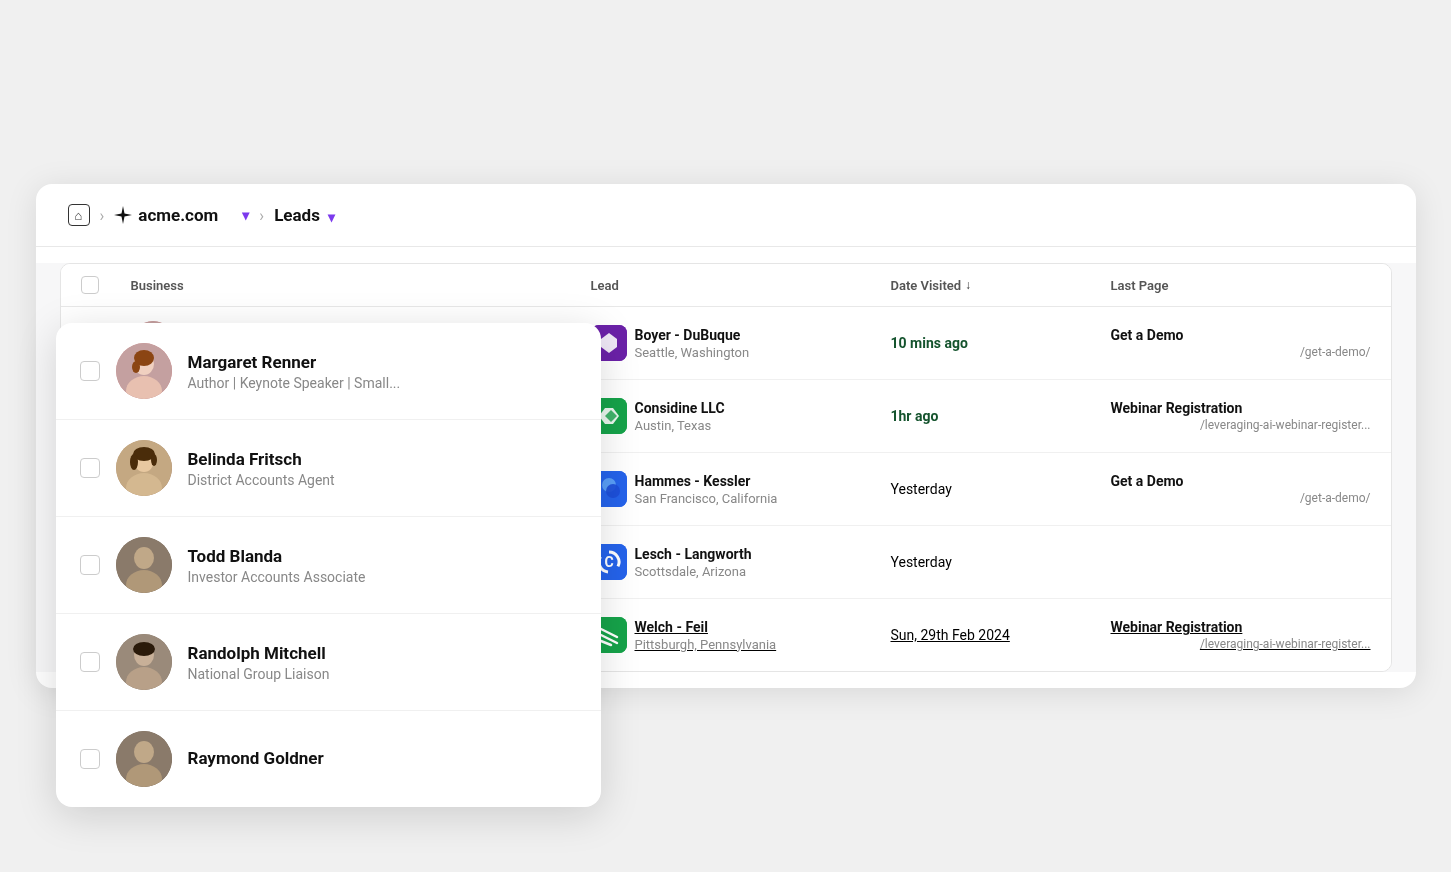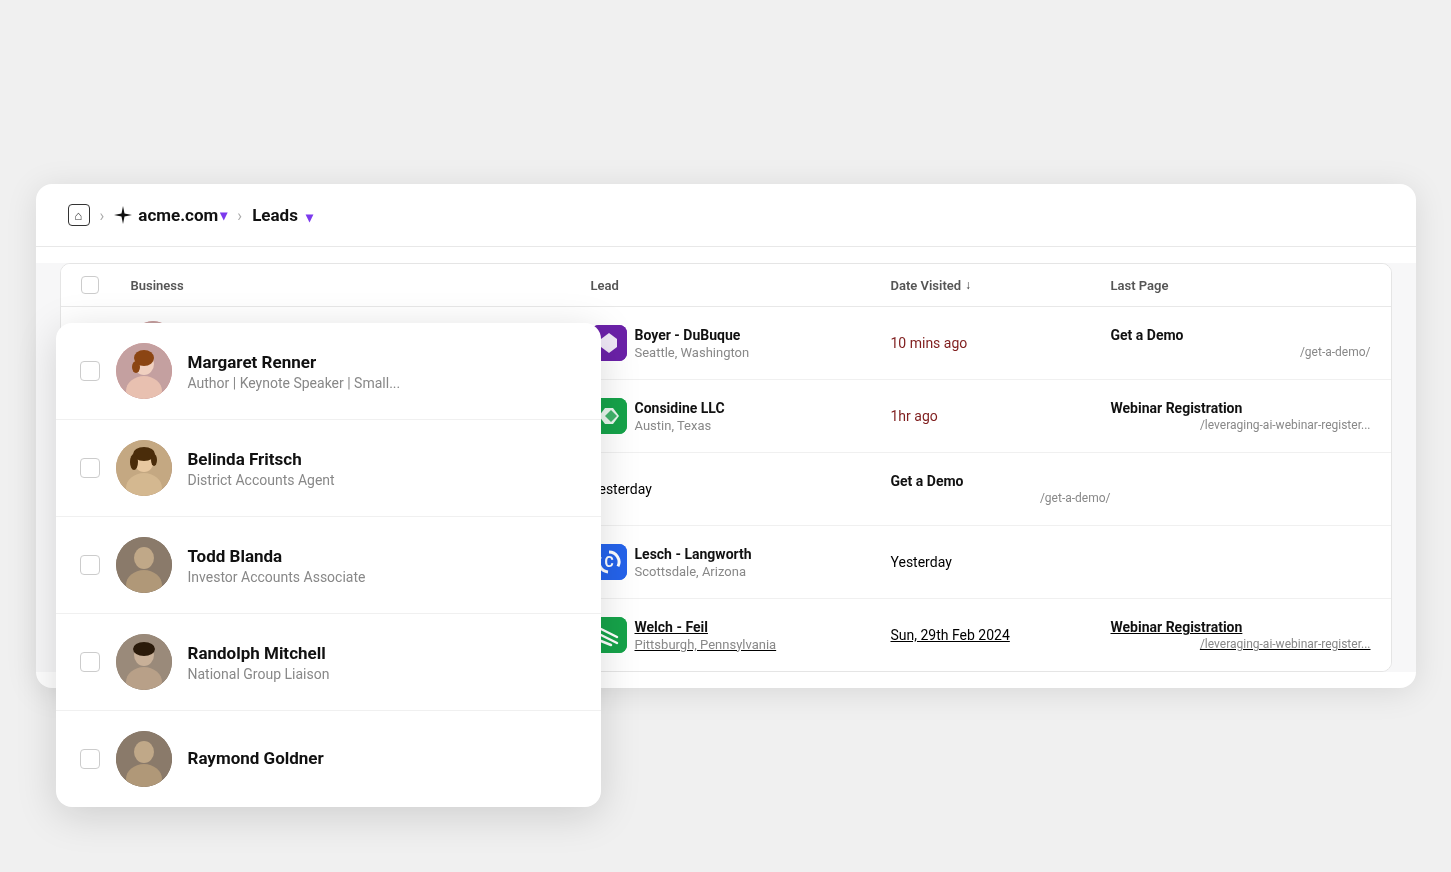--- a/index.html
+++ b/index.html
@@ -35,21 +35,21 @@
       border-radius: 4px;
       display: flex; align-items: center; justify-content: center;
       font-size: 13px;
       color: #333;
     }
     .breadcrumb-separator {
       color: #aaa;
       font-size: 16px;
     }
     .breadcrumb-brand {
-      display: flex; align-items: center; gap: 0;
+      display: flex; align-items: center; gap: 22px;
       font-weight: 700; font-size: 17px; color: #111;
       cursor: pointer;
     }
     .breadcrumb-chevron {
       color: #7c3aed; font-size: 14px; margin-left: 2px;
     }
     .breadcrumb-leads {
       font-weight: 700; font-size: 17px; color: #111;
       display: flex; align-items: flex-end; gap: 6px;
     }
@@ -112,21 +112,21 @@
     .lead-name { font-weight: 700; font-size: 15px; color: #111; }
     .lead-title { font-size: 13px; color: #888; margin-top: 2px; }
 
     .business-cell {
       display: flex; align-items: center; gap: 8px;
     }
     .business-name { font-weight: 700; font-size: 14px; color: #111; }
     .business-location { font-size: 13px; color: #888; margin-top: 2px; }
 
     .date-cell { font-size: 14px; color: #000000; }
-    .date-cell.highlight { color: #7f1d1d; font-weight: 400; }
+    .date-cell.highlight { color: #14532d; font-weight: 700; }
 
     .page-cell {}
     .page-title { font-weight: 700; font-size: 14px; color: #111; }
     .page-url { font-size: 12px; color: #888; margin-top: 2px; text-align: right; }
 
     
     .checkbox {
       width: 18px; height: 18px;
       border: 1.8px solid #ccc;
       border-radius: 4px;
@@ -338,20 +338,33 @@
           <div class="lead-avatar avatar-todd">
             <svg width="44" height="44" viewBox="0 0 44 44">
               <rect width="44" height="44" rx="22" fill="#8a7a6a"></rect>
               <ellipse cx="22" cy="17" rx="8" ry="9" fill="#c0a888"></ellipse>
               <ellipse cx="22" cy="38" rx="14" ry="12" fill="#b09878"></ellipse>
             </svg>
           </div>
           <div>
             <div class="lead-name">Todd Blanda</div>
             <div class="lead-title">Investor Accounts Associate</div>
+          </div>
+        </div>
+        <div class="business-cell">
+          <div class="logo-shape logo-hammes">
+            <svg width="36" height="36" viewBox="0 0 36 36">
+              <rect width="36" height="36" rx="8" fill="#2563eb"></rect>
+              <circle cx="18" cy="14" r="7" fill="#60a5fa" opacity="0.9"></circle>
+              <circle cx="22" cy="20" r="7" fill="#1d4ed8" opacity="0.9"></circle>
+            </svg>
+          </div>
+          <div>
+            <div class="business-name">Hammes - Kessler</div>
+            <div class="business-location">San Francisco, California</div>
           </div>
         </div>
         <div class="date-cell">Yesterday</div>
         <div class="page-cell">
           <div class="page-title">Get a Demo</div>
           <div class="page-url">/get-a-demo/</div>
         </div>
       </div>
 
       <div class="table-row">

